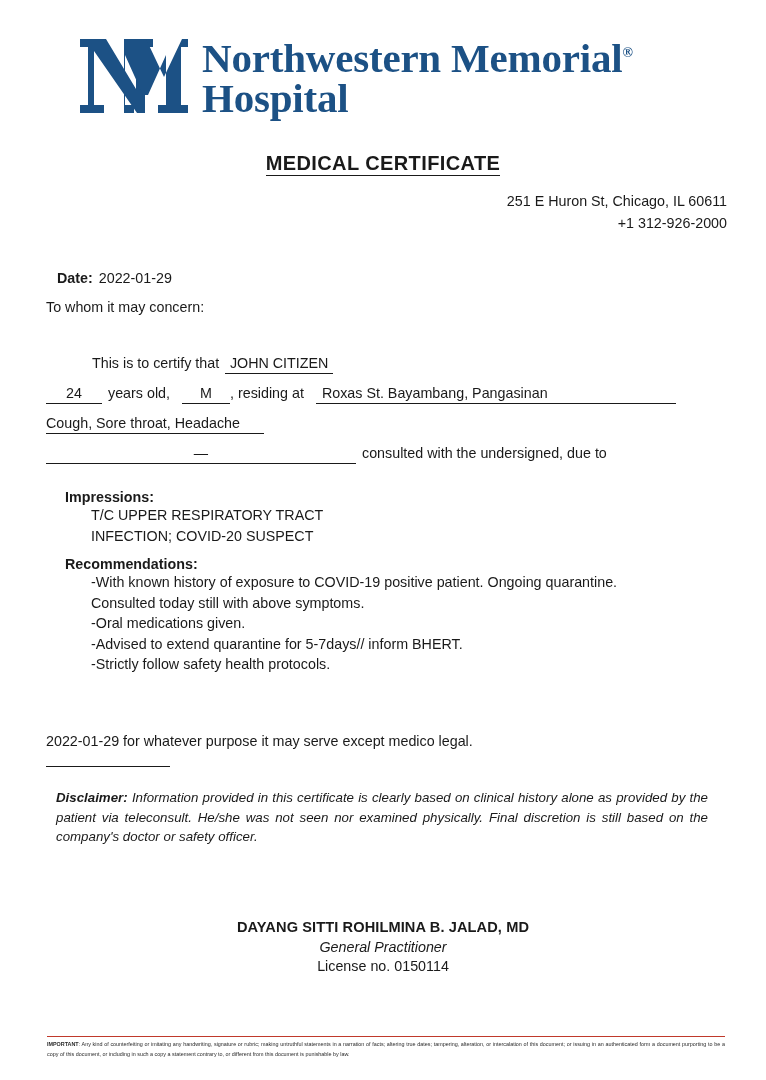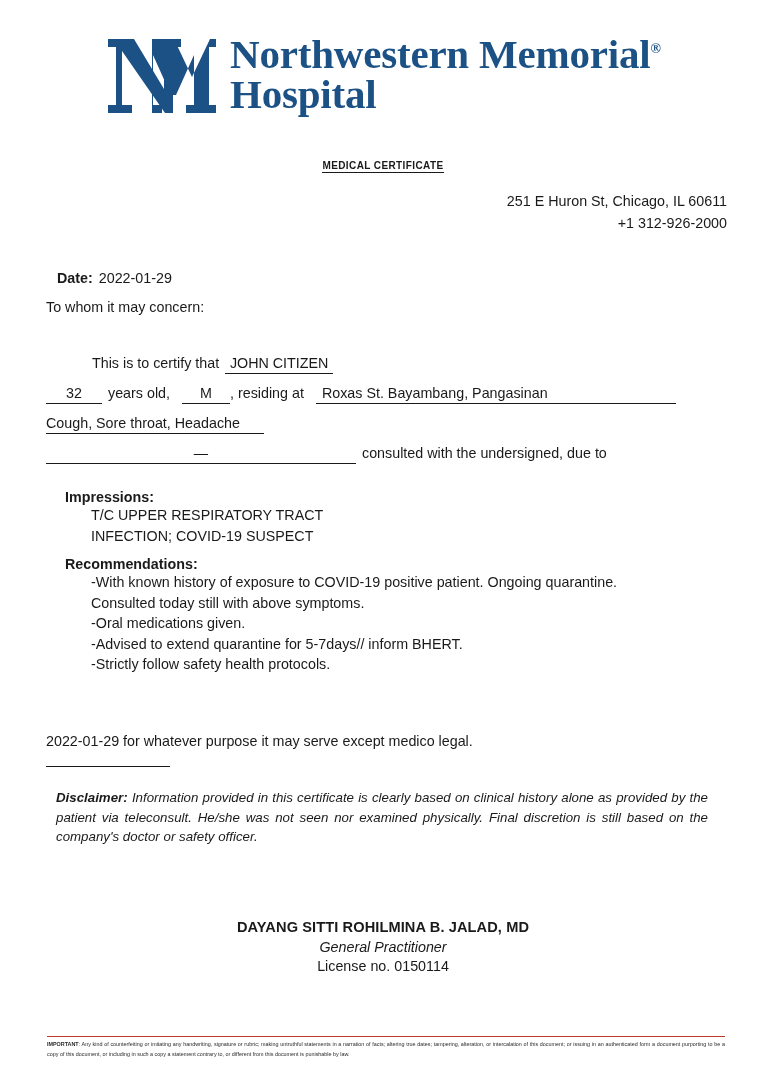--- a/index.html
+++ b/index.html
@@ -18,24 +18,24 @@
 
   .page {
     position: absolute;
     inset: 0;
     background: #ffffff;
   }
 
   
   .logo-block {
     position: absolute;
-    left: 104px;
+    left: 76px;
     top: 33px;
     display: flex;
-    align-items: flex-start;
+    align-items: flex-end;
   }
   .logo-mark {
     width: 112px;
     height: 86px;
     flex: none;
     display: block;
   }
   .logo-words {
     margin-left: 14px;
     margin-top: 2px;
@@ -52,23 +52,23 @@
     vertical-align: super;
     font-weight: 700;
   }
   .logo-line2 { display: block; }
 
   
   .doc-title {
     position: absolute;
     left: 0;
     right: 0;
-    top: 160px;
+    top: 152px;
     text-align: center;
-    font-size: 10px;
+    font-size: 20px;
     font-weight: 700;
     letter-spacing: 0.4px;
   }
   .doc-title span {
     border-bottom: 1.6px solid #1a1a1a;
     padding-bottom: 1px;
   }
 
   
   .addr {
@@ -227,37 +227,37 @@
   </div>
 
   <div class="salutation">To whom it may concern:</div>
 
   <div class="body-block">
     <div class="row indent">
       <span>This is to certify that</span><span class="gap-s"></span><span class="ul f-name">JOHN CITIZEN</span>
     </div>
 
     <div class="row">
-      <span class="ul f-age">32</span><span class="gap-s"></span><span>years old,</span><span class="gap-s"></span><span class="gap-s"></span><span class="ul f-sex">M</span><span>, residing at</span><span class="gap-s"></span><span class="gap-s"></span><span class="ul f-addr ul-left">Roxas St. Bayambang, Pangasinan</span>
+      <span class="ul f-age">24</span><span class="gap-s"></span><span>years old,</span><span class="gap-s"></span><span class="gap-s"></span><span class="ul f-sex">M</span><span>, residing at</span><span class="gap-s"></span><span class="gap-s"></span><span class="ul f-addr ul-left">Roxas St. Bayambang, Pangasinan</span>
     </div>
 
     <div class="row">
       <span class="ul f-due ul-left">Cough, Sore throat, Headache</span>
     </div>
 
     <div class="row">
       <span class="ul f-blank">—</span><span class="gap-s"></span><span>consulted with the undersigned, due to</span>
     </div>
   </div>
 
   <div class="section" id="impressions">
     <div class="sec-head">Impressions:</div>
     <div class="lines">
       <div>T/C UPPER RESPIRATORY TRACT</div>
-      <div>INFECTION; COVID-19 SUSPECT</div>
+      <div>INFECTION; COVID-20 SUSPECT</div>
     </div>
   </div>
 
   <div class="section" id="recommendations">
     <div class="sec-head">Recommendations:</div>
     <div class="lines">
       <div>-With known history of exposure to COVID-19 positive patient. Ongoing quarantine.</div>
       <div>Consulted today still with above symptoms.</div>
       <div>-Oral medications given.</div>
       <div>-Advised to extend quarantine for 5-7days// inform BHERT.</div>

